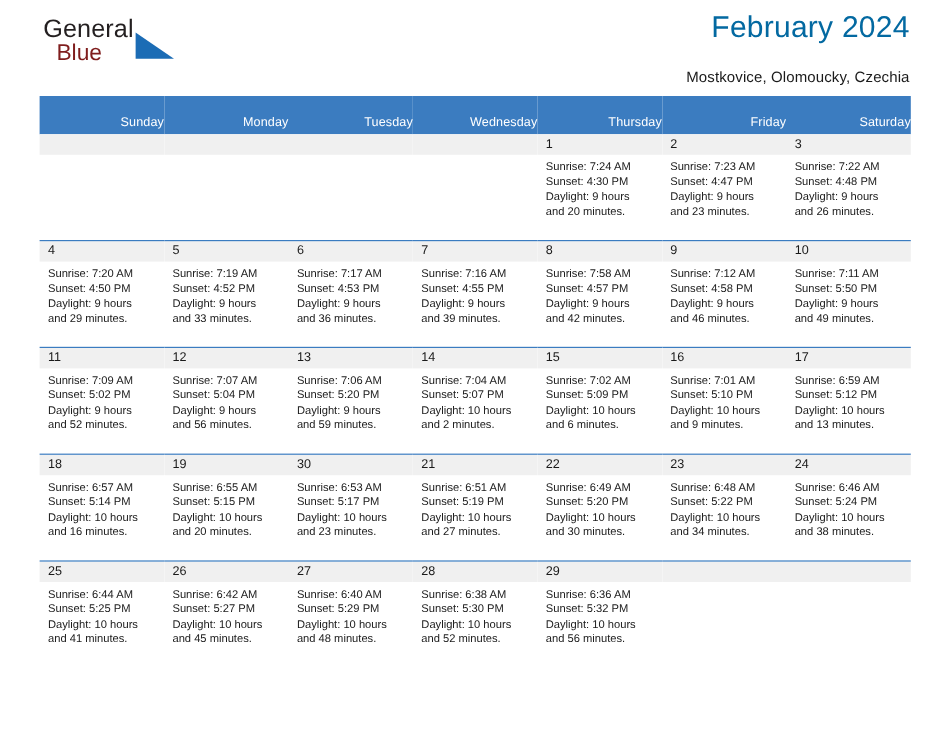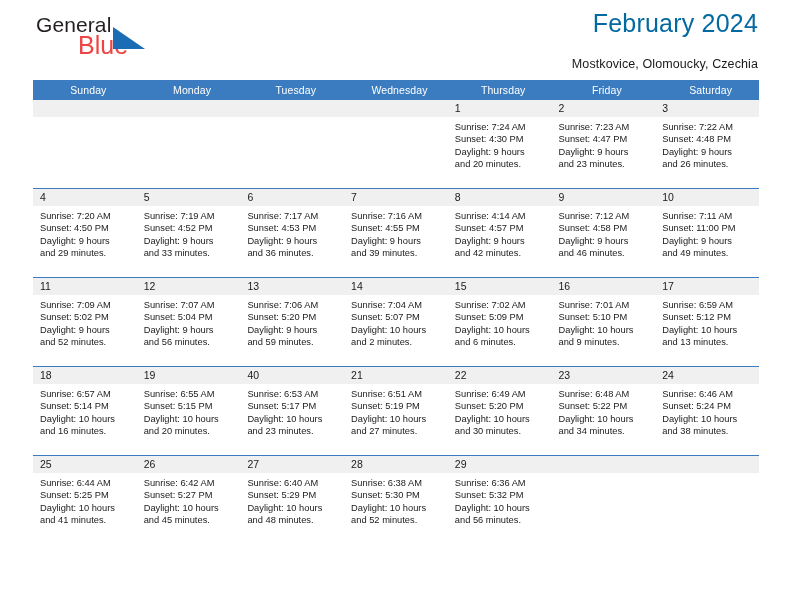--- a/index.html
+++ b/index.html
@@ -38,25 +38,25 @@
     padding-left: 3px;
   }
   .brand-general {
     font-size: 21px;
     color: #231f20;
     letter-spacing: 0.1px;
     line-height: 24px;
     display: block;
   }
   .brand-blue {
-    font-size: 25px;
-    color: #ef4444;
+    font-size: 19px;
+    color: #7f1d1d;
     line-height: 22px;
     display: block;
-    margin-left: 42px;
+    margin-left: 11px;
     margin-top: -3px;
   }
   .brand-triangle {
     position: absolute;
     left: 80px;
     top: 14px;
     width: 0;
     height: 0;
     border-left: 32px solid #1b6cb5;
     border-top: 22px solid transparent;
@@ -85,22 +85,22 @@
     width: 726px;
     margin-top: 10px;
     border-collapse: collapse;
     table-layout: fixed;
   }
   .weekday-row th {
     background: #3b7cc0;
     color: #ffffff;
     font-size: 10.5px;
     font-weight: normal;
-    text-align: center;
-    padding: 4px 0 4px 7px;
+    text-align: right;
+    padding: 16px 0 4px 7px;
     height: 19px;
     box-sizing: border-box;
     letter-spacing: 0.1px;
   }
   .week-row td {
     vertical-align: top;
     padding: 0;
     border-top: 1.5px solid #3b7cc0;
     width: 103.7px;
   }
@@ -256,40 +256,40 @@
               <div class="daynum-band">7</div>
               <div class="dayinfo">Sunrise: 7:16 AM
 Sunset: 4:55 PM
 Daylight: 9 hours
 and 39 minutes.</div>
             </div>
           </td>
         <td>
             <div class="daycell">
               <div class="daynum-band">8</div>
-              <div class="dayinfo">Sunrise: 4:14 AM
+              <div class="dayinfo">Sunrise: 7:58 AM
 Sunset: 4:57 PM
 Daylight: 9 hours
 and 42 minutes.</div>
             </div>
           </td>
         <td>
             <div class="daycell">
               <div class="daynum-band">9</div>
               <div class="dayinfo">Sunrise: 7:12 AM
 Sunset: 4:58 PM
 Daylight: 9 hours
 and 46 minutes.</div>
             </div>
           </td>
         <td>
             <div class="daycell">
               <div class="daynum-band">10</div>
               <div class="dayinfo">Sunrise: 7:11 AM
-Sunset: 11:00 PM
+Sunset: 5:50 PM
 Daylight: 9 hours
 and 49 minutes.</div>
             </div>
           </td>
       </tr>
 
       <tr class="week-row">
         <td>
             <div class="daycell">
               <div class="daynum-band">11</div>
@@ -369,21 +369,21 @@
             <div class="daycell">
               <div class="daynum-band">19</div>
               <div class="dayinfo">Sunrise: 6:55 AM
 Sunset: 5:15 PM
 Daylight: 10 hours
 and 20 minutes.</div>
             </div>
           </td>
         <td>
             <div class="daycell">
-              <div class="daynum-band">40</div>
+              <div class="daynum-band">30</div>
               <div class="dayinfo">Sunrise: 6:53 AM
 Sunset: 5:17 PM
 Daylight: 10 hours
 and 23 minutes.</div>
             </div>
           </td>
         <td>
             <div class="daycell">
               <div class="daynum-band">21</div>
               <div class="dayinfo">Sunrise: 6:51 AM

